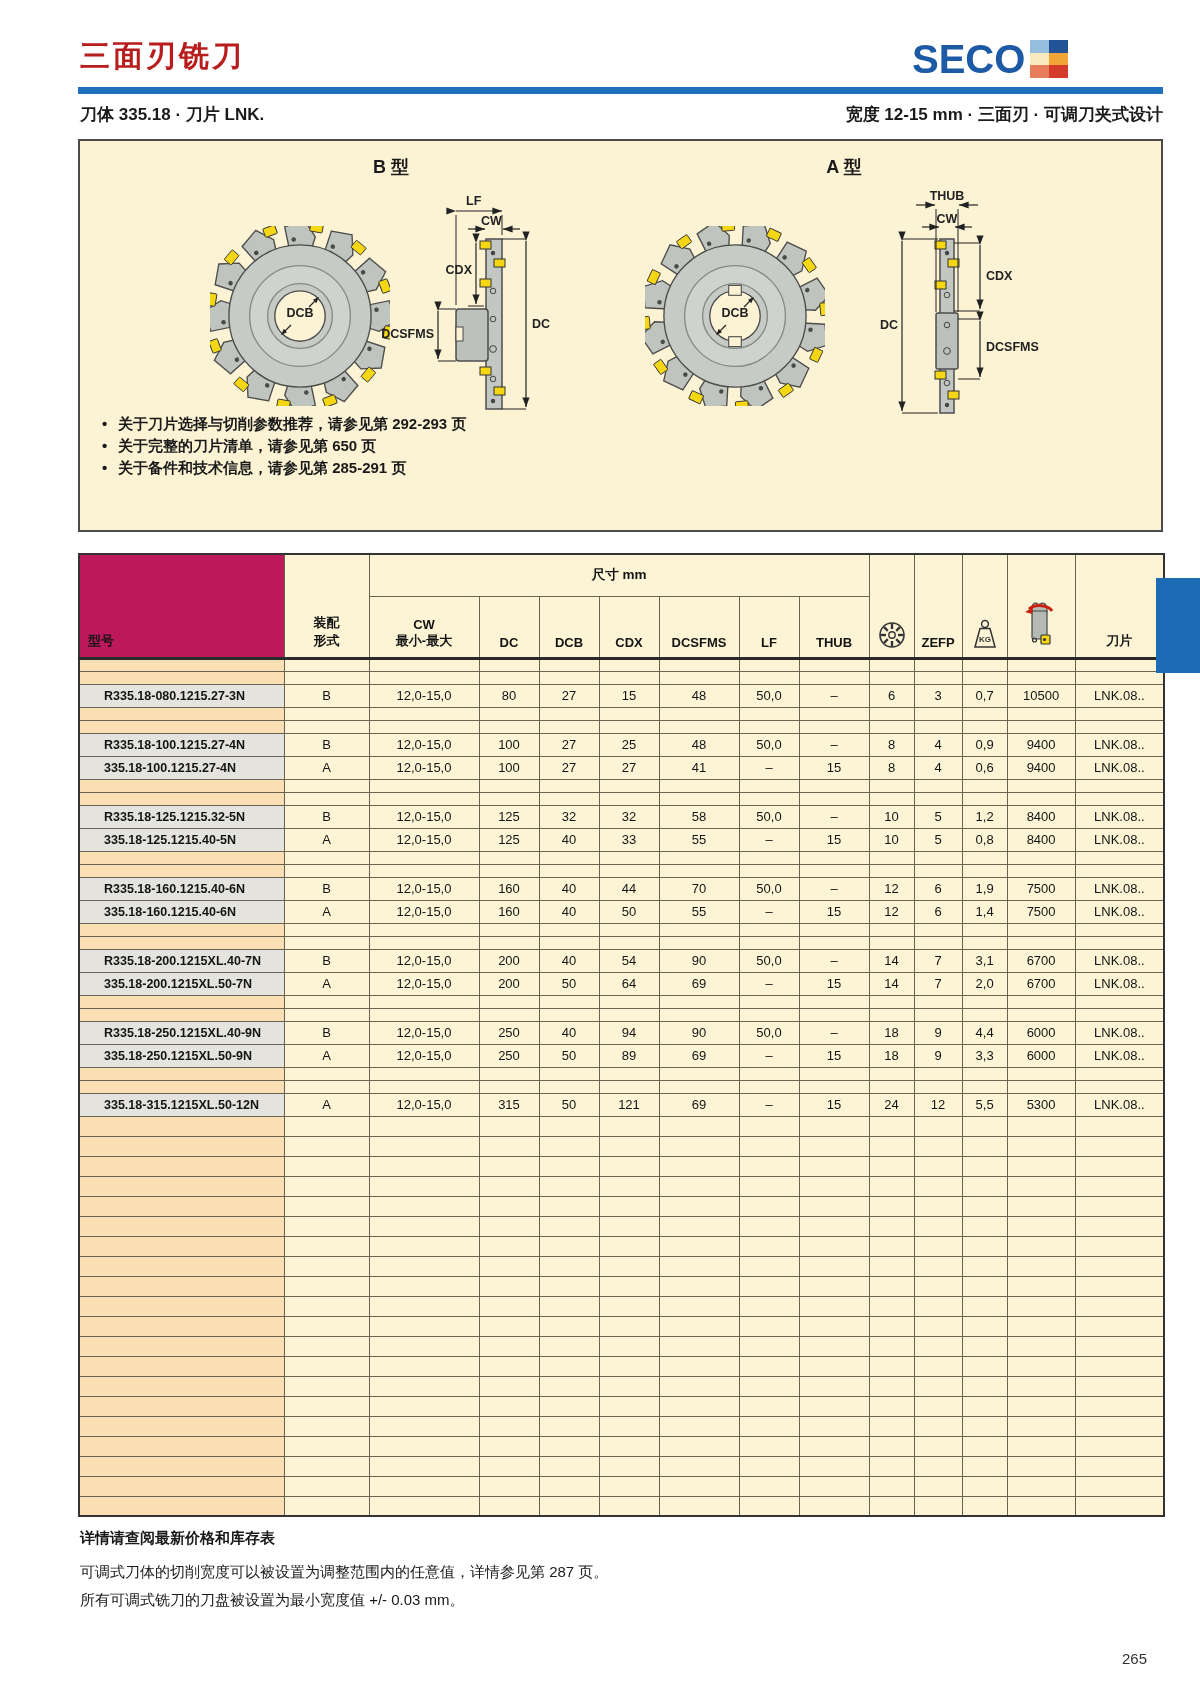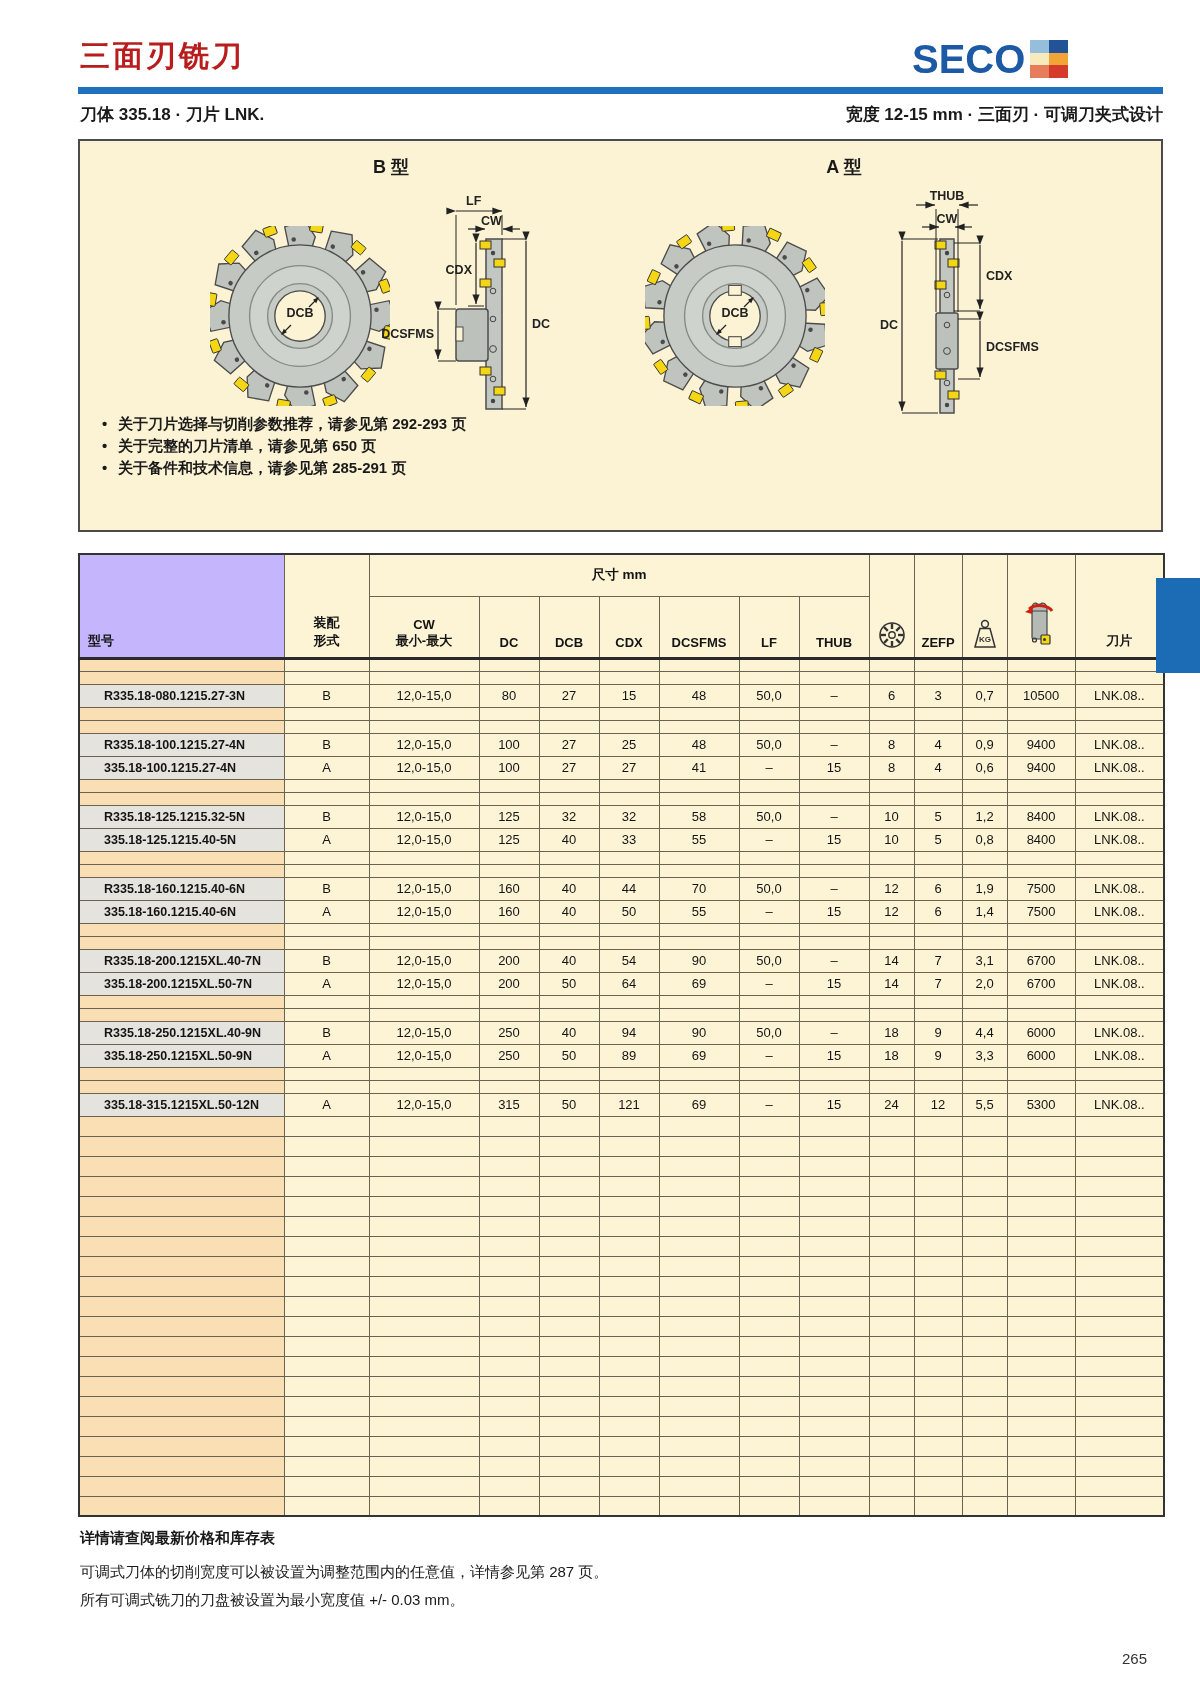--- a/index.html
+++ b/index.html
@@ -30,21 +30,21 @@
   .fig-notes .b{display:inline-block;width:16px;}
   .wrap{position:absolute;}
 
   
   .spec-table{left:78px;top:553px;}
   table.spec{border-collapse:collapse;table-layout:fixed;width:1085px;background:#fdf4d6;
     border:2px solid #333;}
   .spec th,.spec td{border:1px solid #6b6352;padding:0;box-sizing:border-box;overflow:hidden;}
   .spec th{background:#fdf4d6;font-weight:bold;font-size:13px;text-align:center;
     vertical-align:bottom;padding-bottom:7px;color:#141414;}
-  .spec th.c-model{background:#c4b5fd;text-align:left;padding-left:8px;}
+  .spec th.c-model{background:#be185d;text-align:left;padding-left:8px;}
   .spec th.h-dim{vertical-align:middle;padding:0;height:42px;font-size:13.5px;}
   .spec tr.h2 th{height:62px;}
   .spec thead{border-bottom:3px solid #2a2a2a;}
   .spec td{font-size:13px;text-align:center;height:23px;color:#141414;}
   .spec td.c-model{text-align:left;padding-left:24px;font-weight:bold;font-size:12.5px;white-space:nowrap;}
   .spec tr.r-data td.c-model{background:#e4e3de;}
   .spec tr.r-sp td{height:13px;background:#fdf4d6;}
   .spec tr.r-fill td{height:20px;background:#fdf4d6;}
   .spec tr.r-sp td.c-model,.spec tr.r-fill td.c-model{background:#fbdfb4;}
   .hdr-ico{display:block;margin:0 auto 0 auto;}

